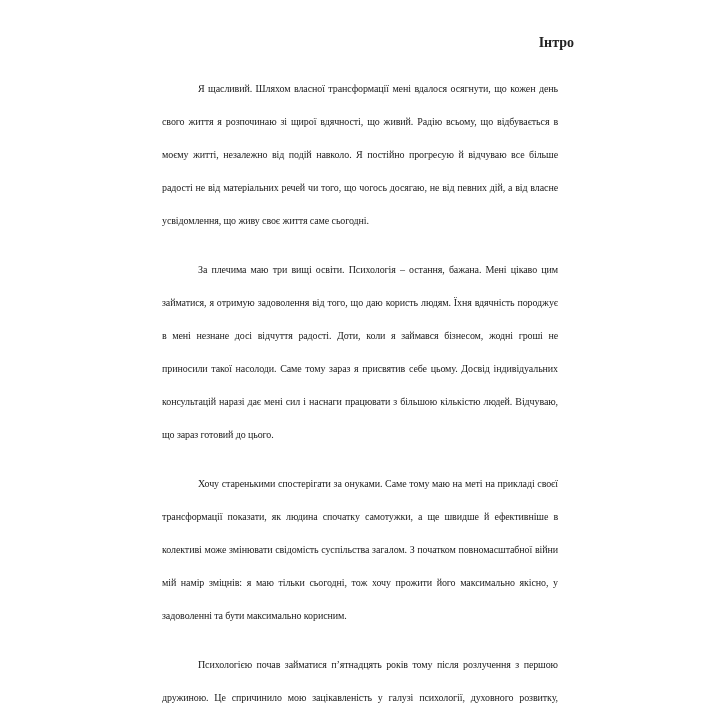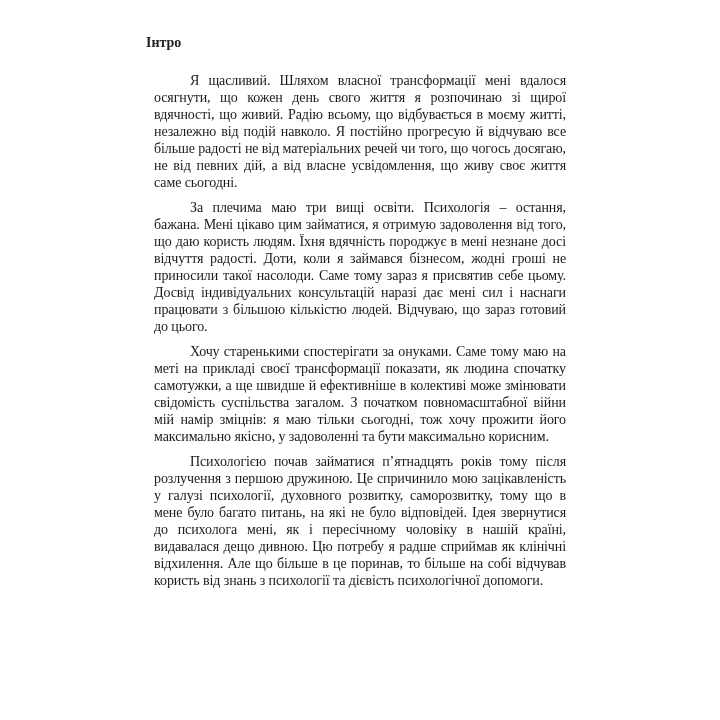--- a/index.html
+++ b/index.html
@@ -15,32 +15,32 @@
       font-family: "Liberation Serif", "DejaVu Serif", serif;
       color: #1a1a1a;
     }
     .page {
       position: absolute;
       left: 146px;
       top: 32px;
       width: 428px;
     }
     .title {
-      text-align: left;
+      text-align: right;
       font-size: 14px;
       line-height: 22px;
       margin: 0 0 18px 0;
       color: #222;
     }
     .para {
-      font-size: 14px;
-      line-height: 17px;
+      font-size: 10px;
+      line-height: 33px;
       text-align: justify;
       text-indent: 36px;
-      margin: 8px;
+      margin: 16px;
       letter-spacing: -0.1px;
     }
   </style>
 </head>
 <body>
 
 <div class="page">
   <h1 class="title">Інтро</h1>
   <p class="para">Я щасливий. Шляхом власної трансформації мені вдалося осягнути, що кожен день свого життя я розпочинаю зі щирої вдячності, що живий. Радію всьому, що відбувається в моєму житті, незалежно від подій навколо. Я постійно прогресую й відчуваю все більше радості не від матеріальних речей чи того, що чогось досягаю, не від певних дій, а від власне усвідомлення, що живу своє життя саме сьогодні.</p>
   <p class="para">За плечима маю три вищі освіти. Психологія – остання, бажана. Мені цікаво цим займатися, я отримую задоволення від того, що даю користь людям. Їхня вдячність породжує в мені незнане досі відчуття радості. Доти, коли я займався бізнесом, жодні гроші не приносили такої насолоди. Саме тому зараз я присвятив себе цьому. Досвід індивідуальних консультацій наразі дає мені сил і наснаги працювати з більшою кількістю людей. Відчуваю, що зараз готовий до цього.</p>

